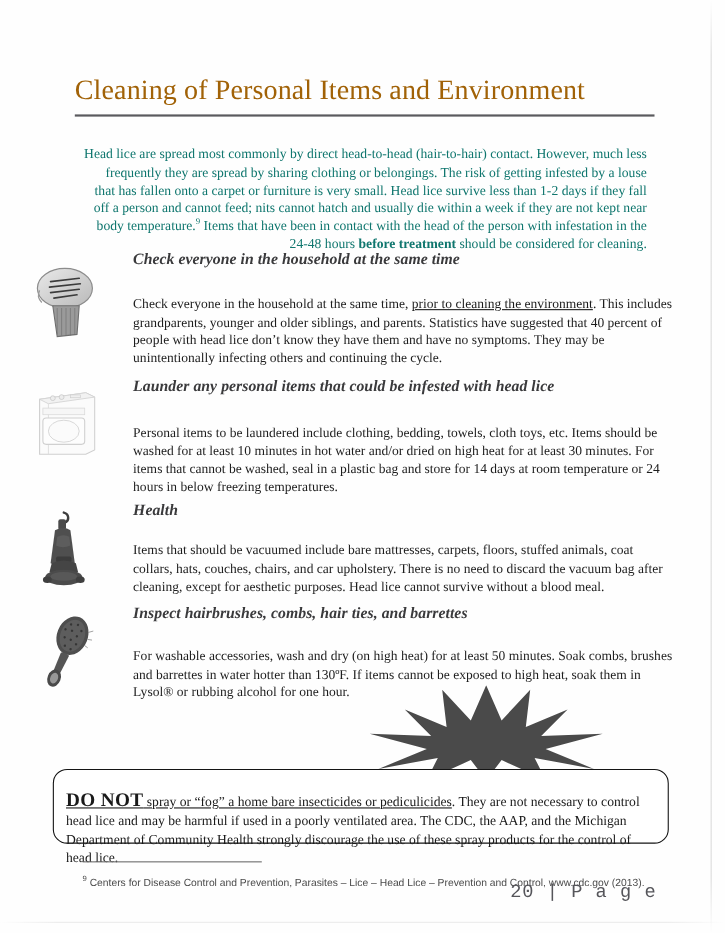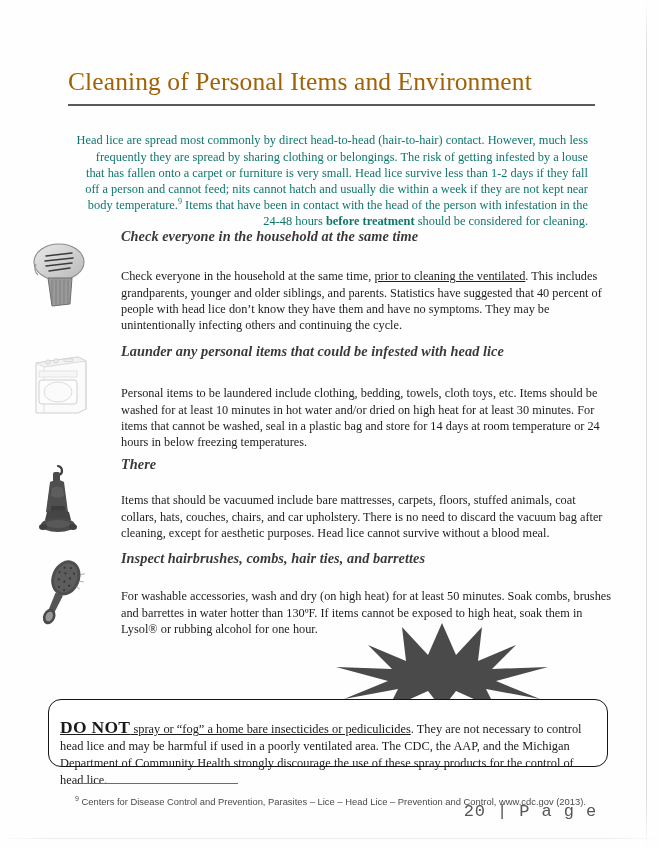--- a/index.html
+++ b/index.html
@@ -239,21 +239,21 @@
             <line x1="28" y1="40" x2="28" y2="65"></line>
             <line x1="32" y1="40" x2="32" y2="65"></line>
             <line x1="36" y1="40" x2="36" y2="65"></line>
             <line x1="40" y1="40" x2="40" y2="64"></line>
           </g>
           <path d="M8 24 q-3 6 2 11" fill="none" stroke="#9a9a9a" stroke-width="1.2"></path>
         </svg>
       </div>
       <div class="sec-head">Check everyone in the household at the same time</div>
       <p class="sec-body" style="top:28px;">
-        <span>Check everyone in the household at the same time, </span><u>prior to cleaning the ventilated</u><span>.  This includes grandparents, younger and older siblings, and parents.  Statistics have suggested that 40 percent of people with head lice don’t know they have them and have no symptoms.  They may be unintentionally infecting others and continuing the cycle.</span>
+        <span>Check everyone in the household at the same time, </span><u>prior to cleaning the environment</u><span>.  This includes grandparents, younger and older siblings, and parents.  Statistics have suggested that 40 percent of people with head lice don’t know they have them and have no symptoms.  They may be unintentionally infecting others and continuing the cycle.</span>
       </p>
     </div>
 
     <div class="section" style="left:28px; top:343px; width:565px;">
       <div class="sec-icon" style="top:4px;">
         <svg width="66" height="72" viewBox="0 0 66 72">
           <path d="M8 16 L50 10 L58 14 L58 62 L50 66 L8 66 Z" fill="#fbfbfb" stroke="#cfcfcf" stroke-width="1"></path>
           <path d="M8 16 L50 10 L58 14 L16 20 Z" fill="#f2f2f2" stroke="#d4d4d4" stroke-width=".8"></path>
           <line x1="16" y1="20" x2="16" y2="66" stroke="#dcdcdc" stroke-width=".8"></line>
           <line x1="58" y1="14" x2="58" y2="62" stroke="#d8d8d8" stroke-width=".8"></line>
@@ -279,21 +279,21 @@
           <path d="M22 20 q8 -4 14 0 l4 30 q-11 6 -22 0 Z" fill="#4f4f4f"></path>
           <path d="M24 26 q6 -3 11 0 l1 8 q-7 3 -13 0 Z" fill="#5d5d5d"></path>
           <rect x="23" y="44" width="14" height="5" rx="1.5" fill="#3c3c3c"></rect>
           <path d="M19 50 q11 -5 22 0 l2 8 q-13 6 -26 0 Z" fill="#454545"></path>
           <ellipse cx="30" cy="63" rx="17" ry="7" fill="#4b4b4b"></ellipse>
           <ellipse cx="30" cy="62" rx="12" ry="4" fill="#5e5e5e" opacity=".7"></ellipse>
           <ellipse cx="15" cy="65" rx="4" ry="3" fill="#3f3f3f"></ellipse>
           <ellipse cx="45" cy="65" rx="4" ry="3" fill="#3f3f3f"></ellipse>
         </svg>
       </div>
-      <div class="sec-head">There</div>
+      <div class="sec-head">Health</div>
       <p class="sec-body" style="top:24px;">
         <span>Items that should be vacuumed include bare mattresses, carpets, floors, stuffed animals, coat collars, hats, couches, chairs, and car upholstery.  There is no need to discard the vacuum bag after cleaning, except for aesthetic purposes.  Head lice cannot survive without a blood meal.</span>
       </p>
     </div>
 
     <div class="section" style="left:28px; top:550px; width:565px;">
       <div class="sec-icon" style="top:4px;">
         <svg width="60" height="76" viewBox="0 0 60 76">
           <g transform="rotate(22 30 38)">
             <ellipse cx="32" cy="22" rx="14" ry="18" fill="#4e4e4e"></ellipse>

